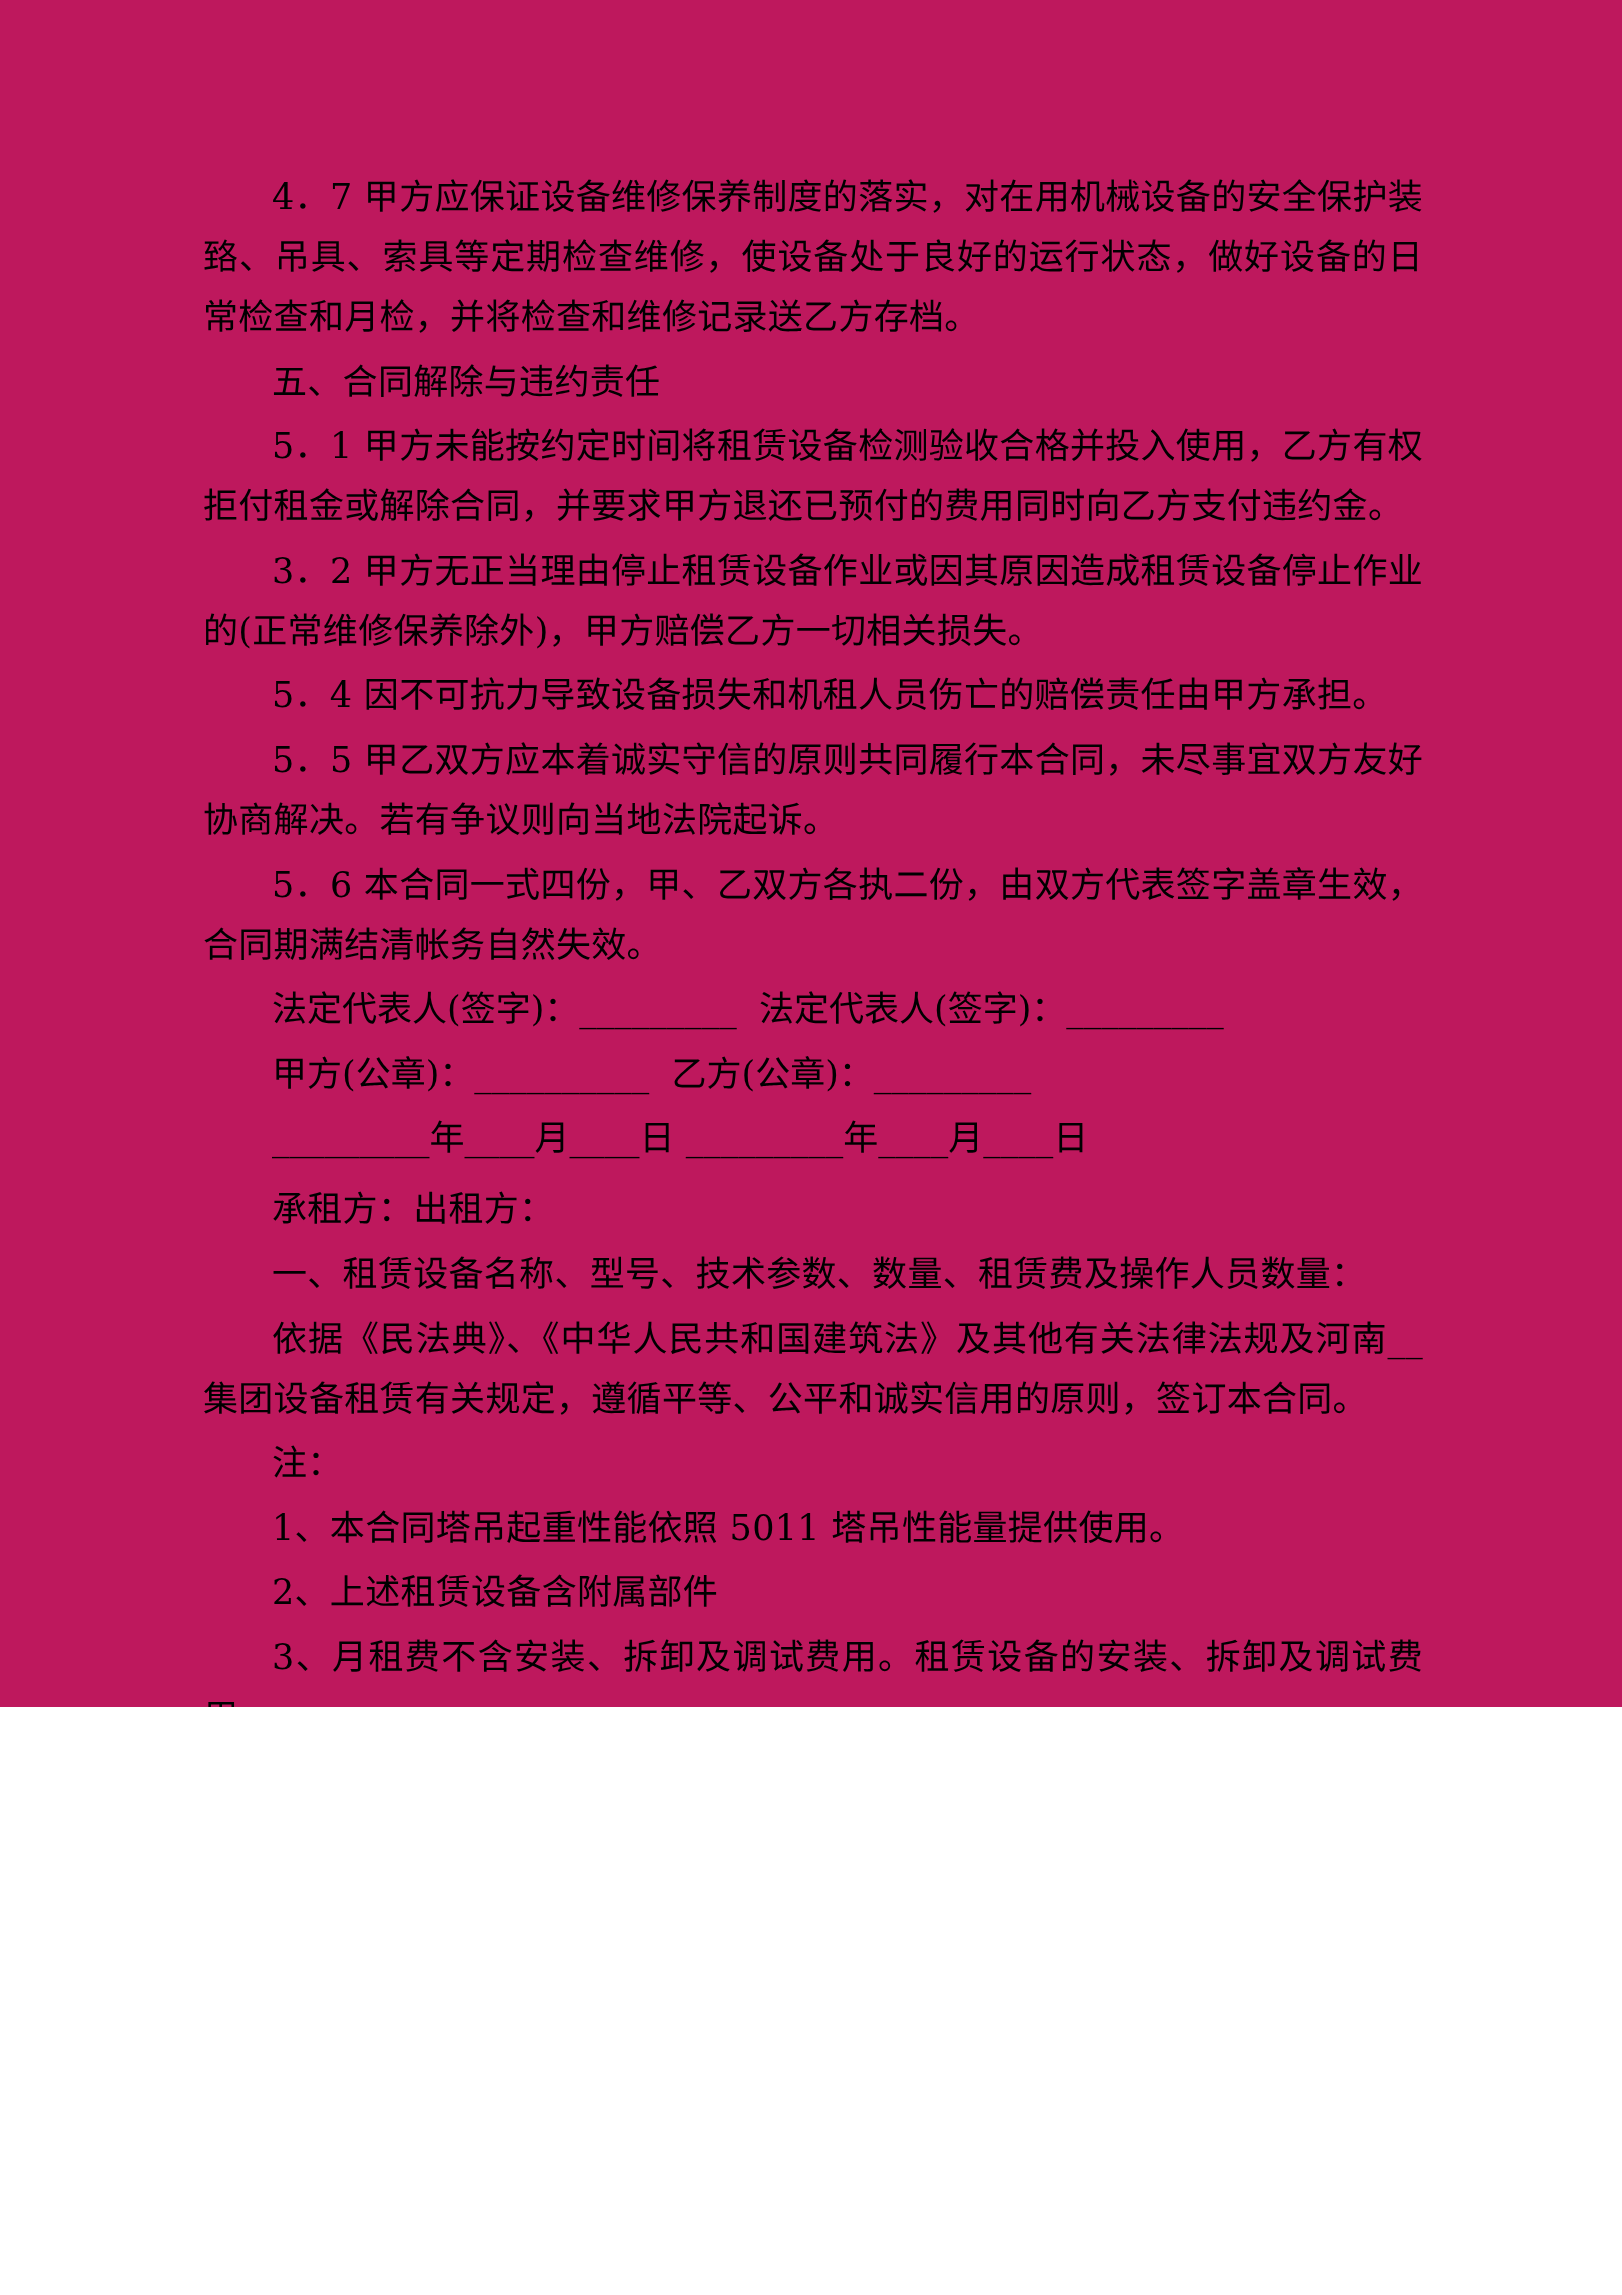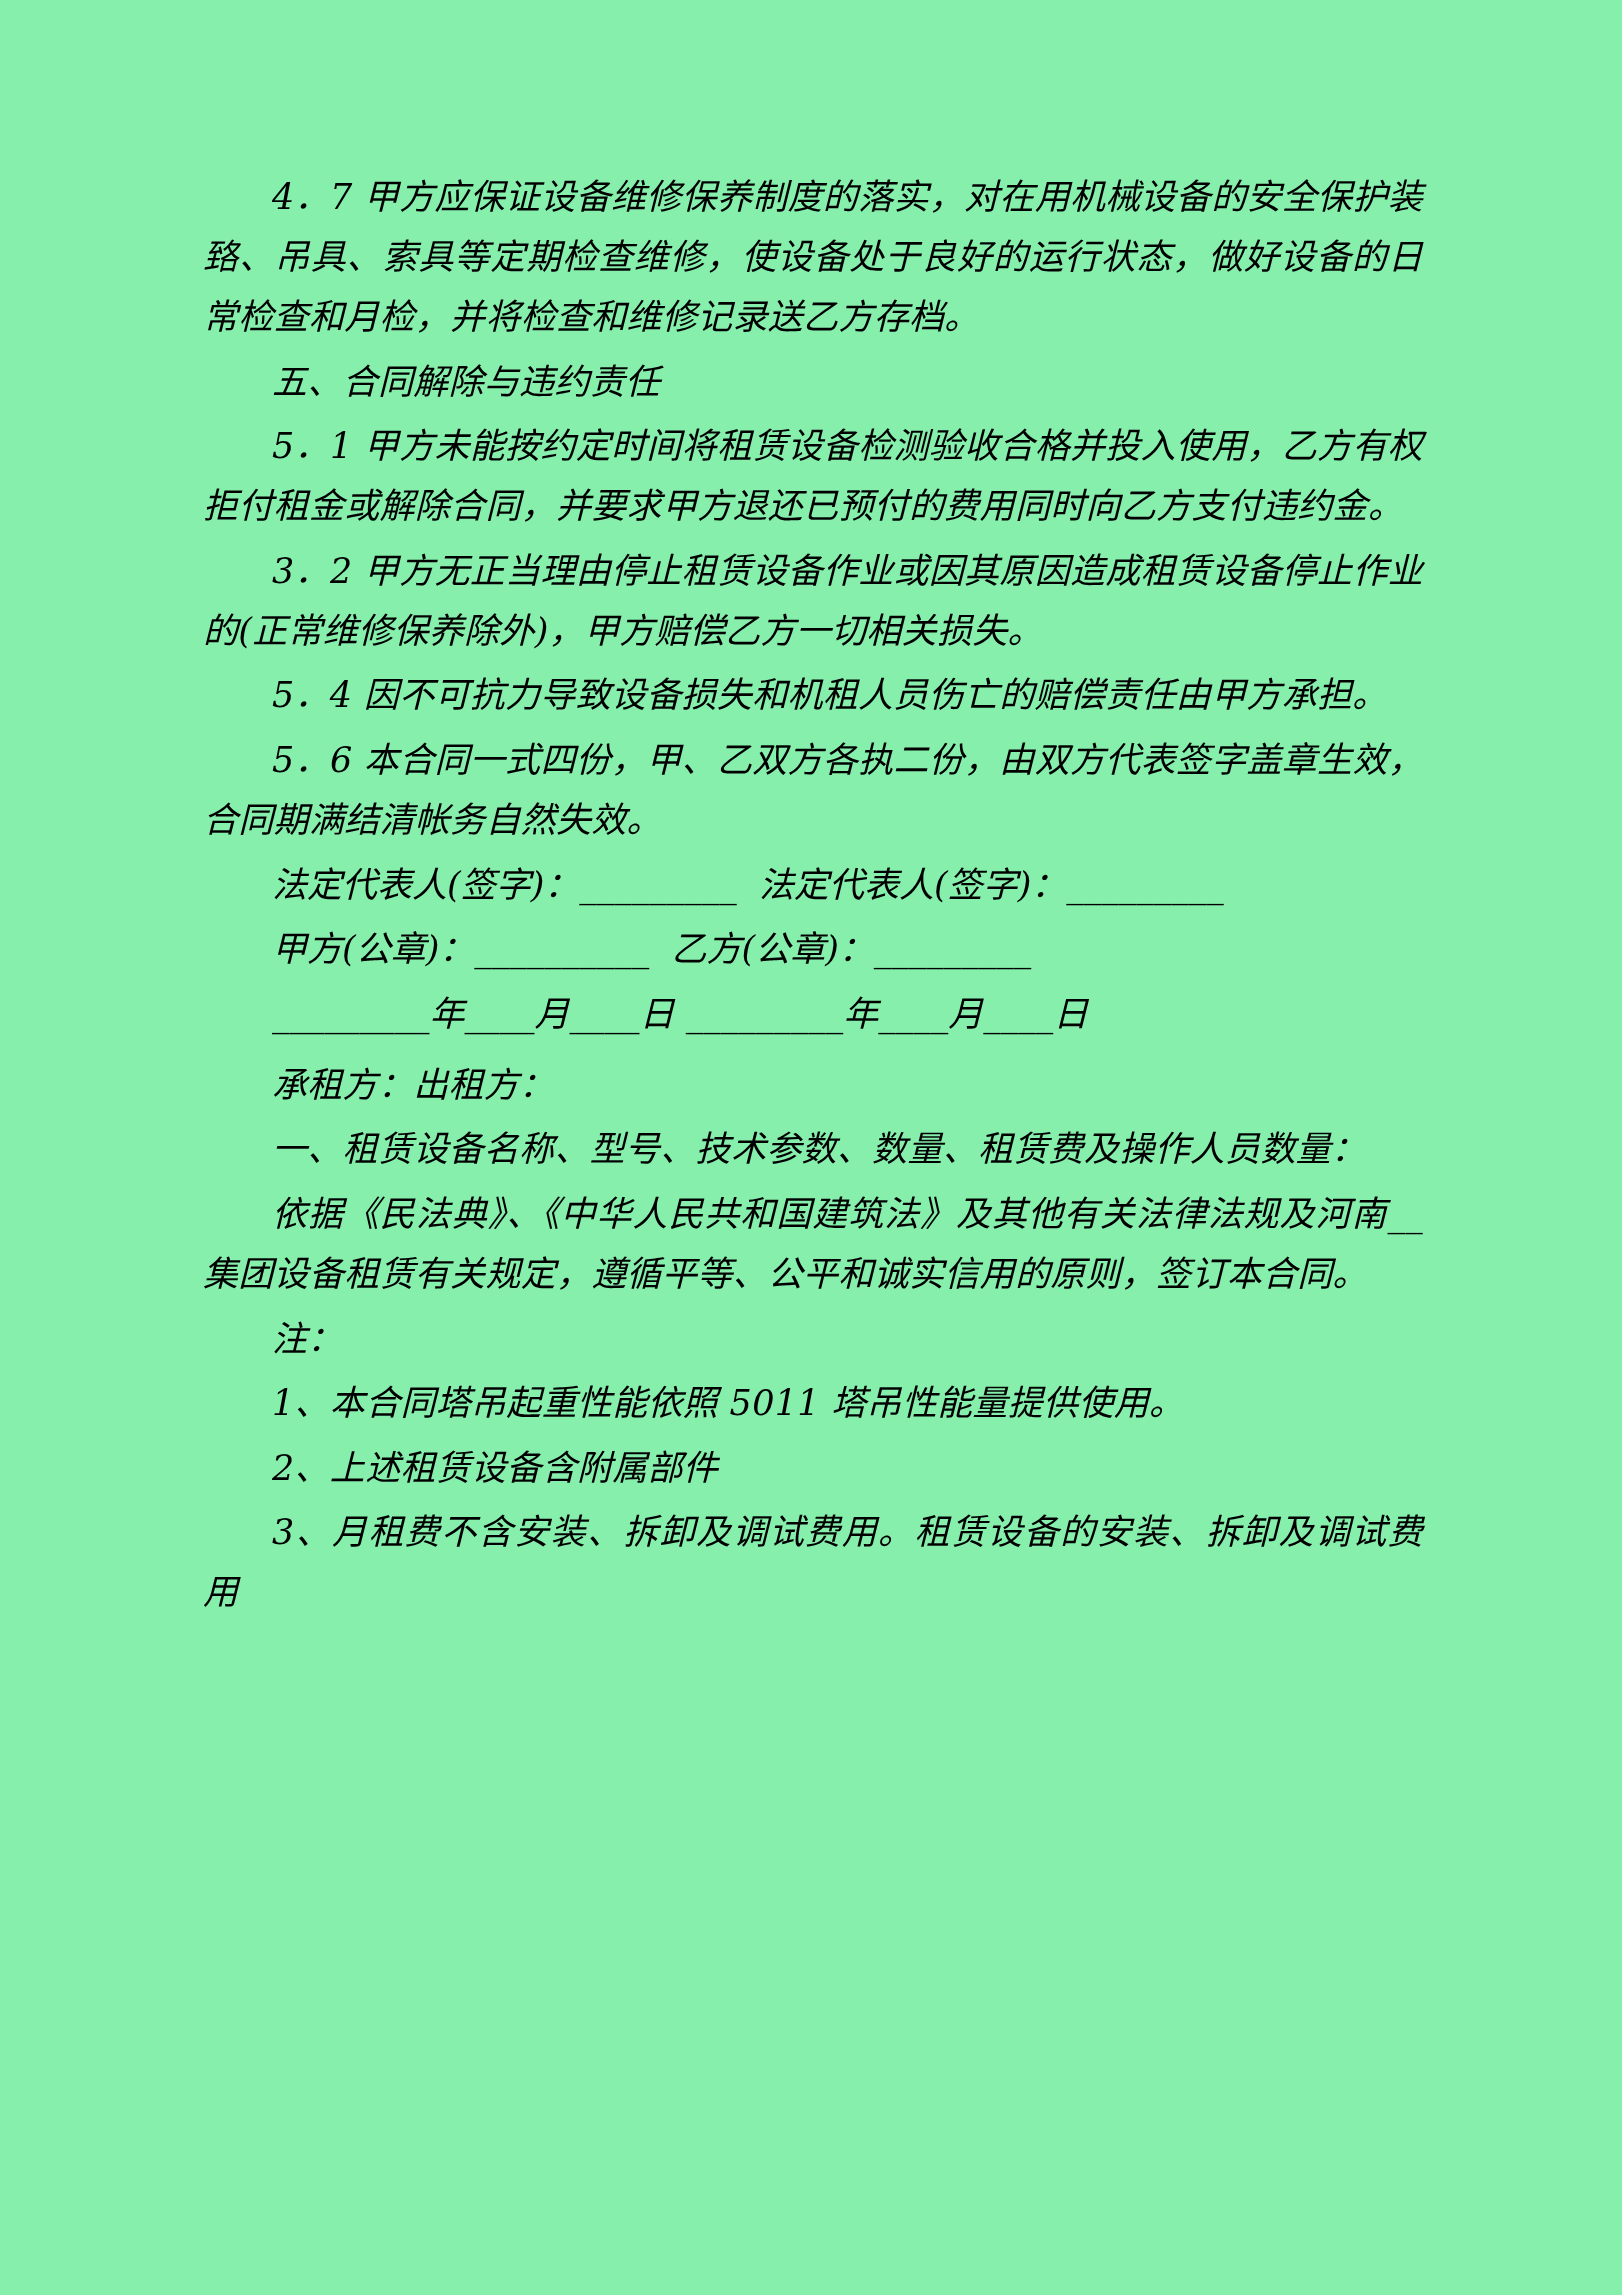--- a/index.html
+++ b/index.html
@@ -7,26 +7,25 @@
     margin: 0;
     padding: 0;
     background: #ffffff;
   }
   body {
     font-family: "DejaVu Serif", "Liberation Serif", serif;
     color: #000000;
   }
   .page {
     width: 1623px;
-    height: 2295px;
+    height: 1707px;
     position: relative;
-    background: #86efac;
+    background: #be185d;
     box-sizing: border-box;
     overflow: hidden;
-    font-style: italic;
   }
   .content {
     position: absolute;
     left: 203px;
     top: 167px;
     width: 1220px;
   }
   .para {
     font-size: 35px;
     line-height: 60px;
@@ -54,20 +53,21 @@
 <body>
 
 <div class="page">
   <div class="content">
 
     <p class="para indent">4．7 甲方应保证设备维修保养制度的落实，对在用机械设备的安全保护装臵、吊具、索具等定期检查维修，使设备处于良好的运行状态，做好设备的日常检查和月检，并将检查和维修记录送乙方存档。</p>
     <p class="para indent">五、合同解除与违约责任</p>
     <p class="para indent">5．1 甲方未能按约定时间将租赁设备检测验收合格并投入使用，乙方有权拒付租金或解除合同，并要求甲方退还已预付的费用同时向乙方支付违约金。</p>
     <p class="para indent">3．2 甲方无正当理由停止租赁设备作业或因其原因造成租赁设备停止作业的(正常维修保养除外)，甲方赔偿乙方一切相关损失。</p>
     <p class="para indent">5．4 因不可抗力导致设备损失和机租人员伤亡的赔偿责任由甲方承担。</p>
+    <p class="para indent">5．5 甲乙双方应本着诚实守信的原则共同履行本合同，未尽事宜双方友好协商解决。若有争议则向当地法院起诉。</p>
     <p class="para indent">5．6 本合同一式四份，甲、乙双方各执二份，由双方代表签字盖章生效，合同期满结清帐务自然失效。</p>
 
     <p class="sig-line">法定代表人(签字)：_________  法定代表人(签字)：_________</p>
     <p class="sig-line">甲方(公章)：__________  乙方(公章)：_________</p>
     <p class="sig-line">_________年____月____日 _________年____月____日</p>
 
     <div class="gap-small"></div>
 
     <p class="para indent">承租方：出租方：</p>
     <p class="para indent">一、租赁设备名称、型号、技术参数、数量、租赁费及操作人员数量：</p>

